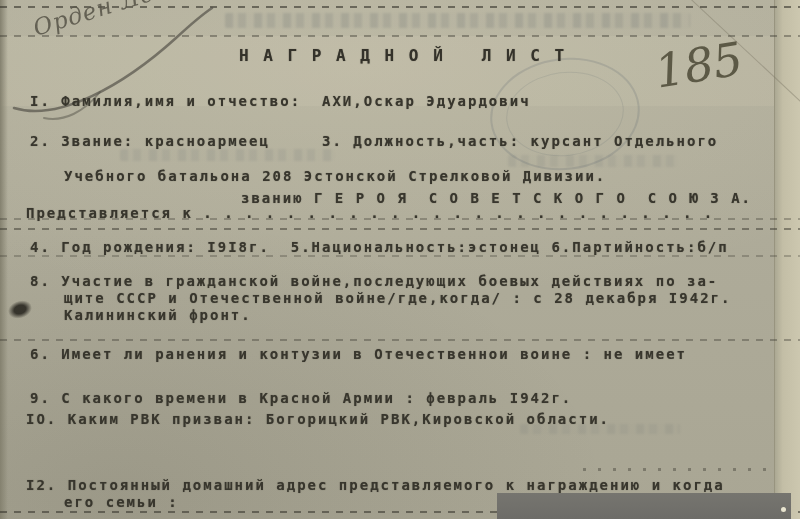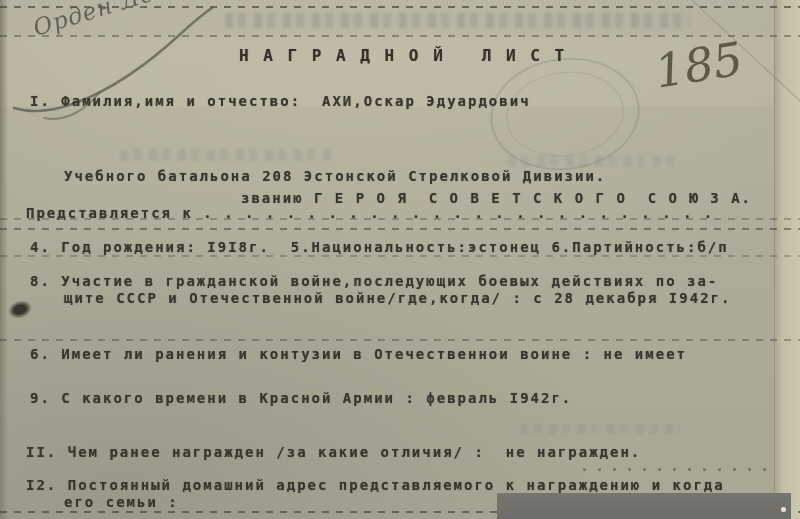--- a/index.html
+++ b/index.html
@@ -142,29 +142,31 @@
   <svg class="flourish" width="230" height="130" viewBox="0 0 230 130">
     <path d="M 10 108 C 55 122, 120 85, 172 38 C 185 26, 196 16, 208 8" stroke="#56534a" stroke-width="2.6" fill="none" opacity="0.7" stroke-linecap="round"></path>
     <path d="M 96 92 C 80 112, 60 122, 40 118" stroke="#56534a" stroke-width="2" fill="none" opacity="0.5" stroke-linecap="round"></path>
   </svg>
   <div class="hw hw-award">Орден Ленина</div>
   <div class="hw hw-page-num">185</div>
 
   <div class="tline doc-title" style="left:239px;top:46px">Н А Г Р А Д Н О Й   Л И С Т</div>
 
   <div class="tline" style="left:30px;top:93px">I. Фамилия,имя и отчество:  АХИ,Оскар Эдуардович</div>
+  <div class="tline" style="left:30px;top:133px">2. Звание: красноармеец     3. Должность,часть: курсант Отдельного</div>
   <div class="tline" style="left:64px;top:168px">Учебного батальона 208 Эстонской Стрелковой Дивизии.</div>
   <div class="tline" style="left:26px;top:205px">Представляется к . . . . . . . . . . . . . . . . . . . . . . . . .</div>
   <div class="tline" style="left:241px;top:190px">званию Г Е Р О Я  С О В Е Т С К О Г О  С О Ю З А.</div>
   <div class="tline" style="left:30px;top:239px">4. Год рождения: I9I8г.  5.Национальность:эстонец 6.Партийность:б/п</div>
   <div class="tline" style="left:30px;top:273px">8. Участие в гражданской войне,последующих боевых действиях по за-</div>
   <div class="tline" style="left:64px;top:290px">щите СССР и Отечественной войне/где,когда/ : с 28 декабря I942г.</div>
+  <div class="tline" style="left:64px;top:307px">Калининский фронт.</div>
   <div class="tline" style="left:30px;top:346px">6. Имеет ли ранения и контузии в Отечественнои воине : не имеет</div>
   <div class="tline" style="left:30px;top:390px">9. С какого времени в Красной Армии : февраль I942г.</div>
-  <div class="tline" style="left:26px;top:444px">II. Чем ранее награжден /за какие отличия/ :  не награжден.</div>
+  <div class="tline" style="left:26px;top:411px">IO. Каким РВК призван: Богорицкий РВК,Кировской области.</div>
   <div class="tline" style="left:26px;top:477px">I2. Постоянный домашний адрес представляемого к награждению и когда</div>
   <div class="tline" style="left:64px;top:494px">его семьи :</div>
 
   <div class="ink-blot"></div>
   <div class="redaction">
     <div class="redaction-dot"></div>
   </div>
 
 </div>
 

